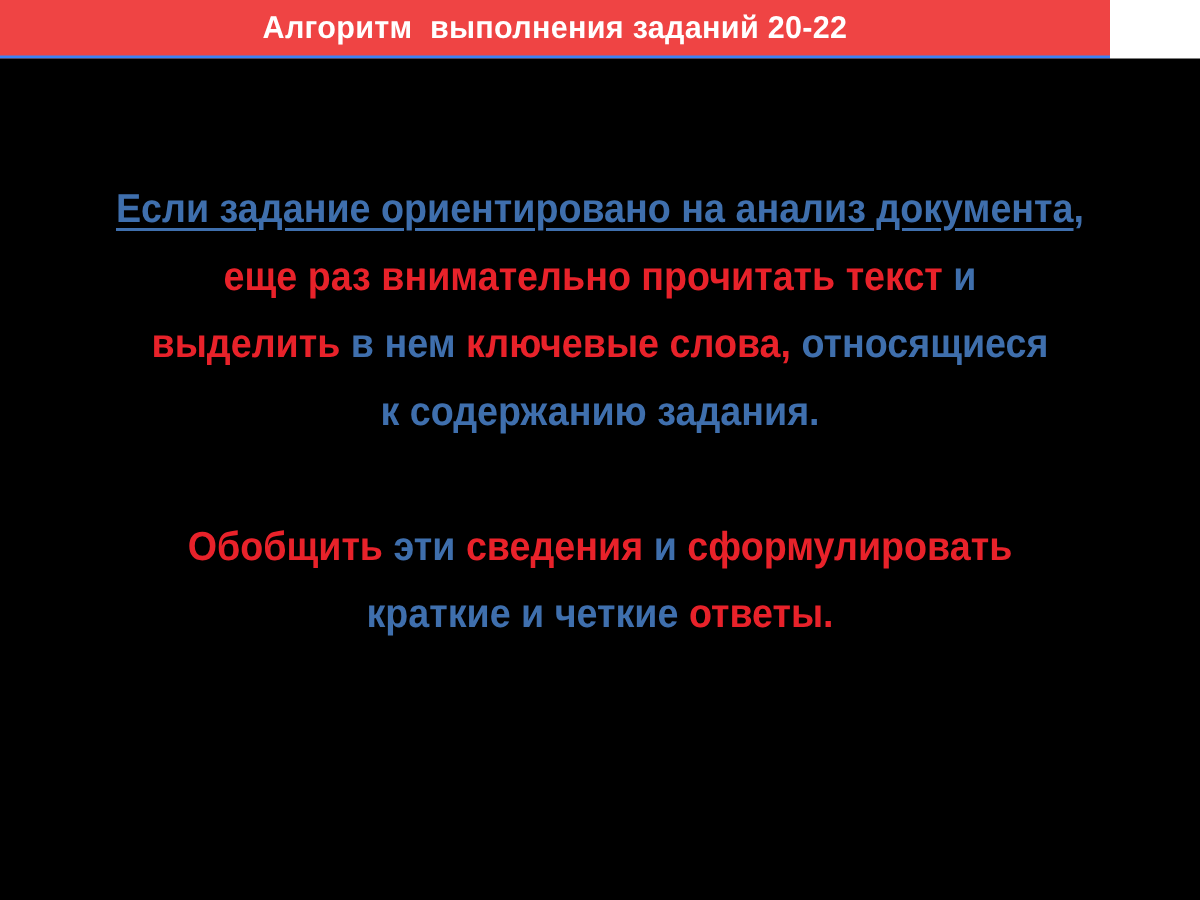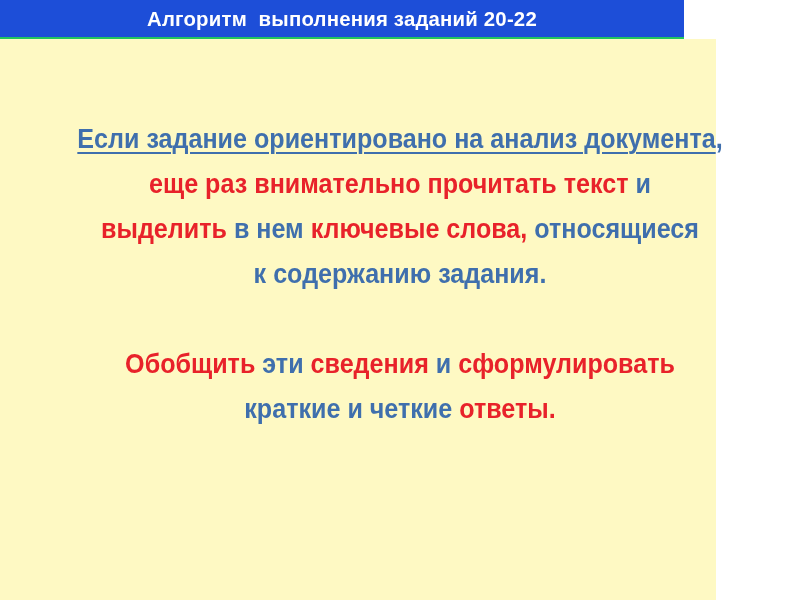--- a/index.html
+++ b/index.html
@@ -13,24 +13,24 @@
     font-family: "Liberation Sans", sans-serif;
     overflow: hidden;
     position: relative;
   }
 
   
   .header-bar {
     position: absolute;
     left: 0;
     top: 0;
-    width: 684px;
+    width: 740px;
     height: 39px;
-    background: #1d4ed8;
-    border-bottom: 2px solid #22c55e;
+    background: #ef4444;
+    border-bottom: 2px solid #3b82f6;
     box-sizing: border-box;
     display: flex;
     align-items: center;
     justify-content: center;
   }
   .header-title {
     color: #ffffff;
     font-size: 21px;
     font-weight: bold;
     letter-spacing: 0.2px;
@@ -39,23 +39,23 @@
     transform-origin: center center;
     line-height: 1;
     margin-top: -1px;
   }
 
   
   .slide-body {
     position: absolute;
     left: 0;
     top: 39px;
-    width: 716px;
+    width: 800px;
     height: 561px;
-    background: #fef9c3;
+    background: #000000;
   }
 
   .content-block {
     position: absolute;
     left: 0;
     top: 78px;          
     width: 800px;
     text-align: center;
   }
 

